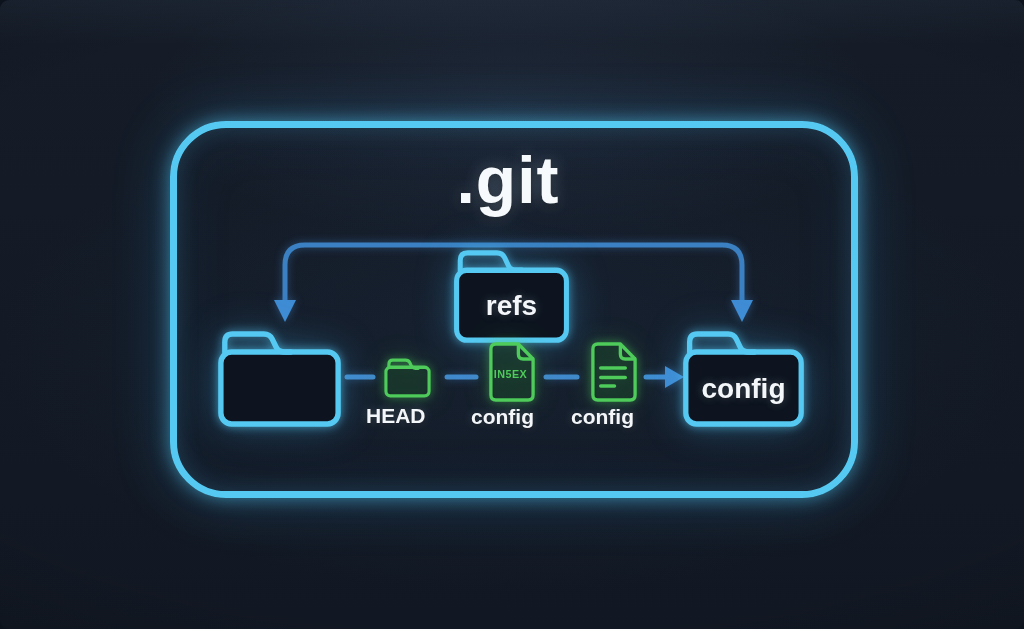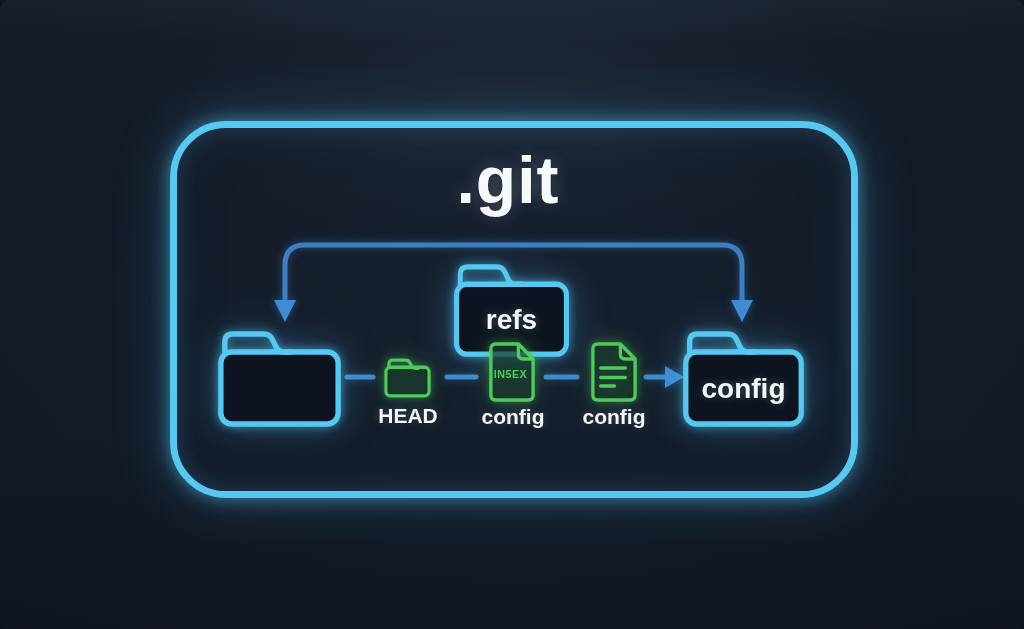--- a/index.html
+++ b/index.html
@@ -70,21 +70,20 @@
     display: flex;
     align-items: center;
     justify-content: center;
     font-size: 28px;
     font-weight: bold;
     color: #f4f7fa;
     text-shadow: 0 0 10px rgba(210,235,255,0.30), 0 2px 5px rgba(0,0,0,0.5);
   }
   .mini-label {
     position: absolute;
-    text-align: center;
     font-size: 21px;
     font-weight: bold;
     color: #f4f7fa;
     text-shadow: 0 0 8px rgba(210,235,255,0.28), 0 2px 4px rgba(0,0,0,0.5);
   }
 </style>
 </head>
 <body>
 
 <div class="canvas">
@@ -97,21 +96,21 @@
     <path d="M285,302 V265 Q285,245 305,245 H722 Q742,245 742,265 V302" fill="none" stroke="#3a80c2" stroke-width="5" stroke-linecap="round"></path>
     <polygon points="274,300 296,300 285,322" fill="#3f8cd4"></polygon>
     <polygon points="731,300 753,300 742,322" fill="#3f8cd4"></polygon>
     <path d="M347,377 H373" stroke="#4189cc" stroke-width="5" stroke-linecap="round"></path>
     <path d="M447,377 H476" stroke="#4189cc" stroke-width="5" stroke-linecap="round"></path>
     <path d="M546,377 H577" stroke="#4189cc" stroke-width="5" stroke-linecap="round"></path>
     <path d="M646,377 H665" stroke="#3f8cd4" stroke-width="5" stroke-linecap="round"></path>
     <polygon points="665,366 665,388 684,377" fill="#3f8cd4"></polygon>
   </svg>
 
-  <div class="node cyan-glow" style="left:452px; top:260px; width:119px; height:99px;">
+  <div class="node cyan-glow" style="left:452px; top:246px; width:119px; height:99px;">
     <svg class="shape" viewBox="0 0 130 102" preserveAspectRatio="none">
       <rect x="5" y="25" width="120" height="72" rx="11" fill="#0d141f" stroke="#56c9f2" stroke-width="5.5"></rect>
       <path d="M9,25 V15 q0,-8 8,-8 h32 q6,0 8.5,5 l4.5,9 q2.5,4 8.5,4 h6" fill="none" stroke="#56c9f2" stroke-width="5.5" stroke-linecap="round" stroke-linejoin="round"></path>
     </svg>
     <span class="folder-label">refs</span>
   </div>
 
   <div class="node cyan-glow" style="left:216px; top:327px; width:127px; height:102px;">
     <svg class="shape" viewBox="0 0 130 102" preserveAspectRatio="none">
       <rect x="5" y="25" width="120" height="72" rx="11" fill="#0d141f" stroke="#56c9f2" stroke-width="5.5"></rect>

